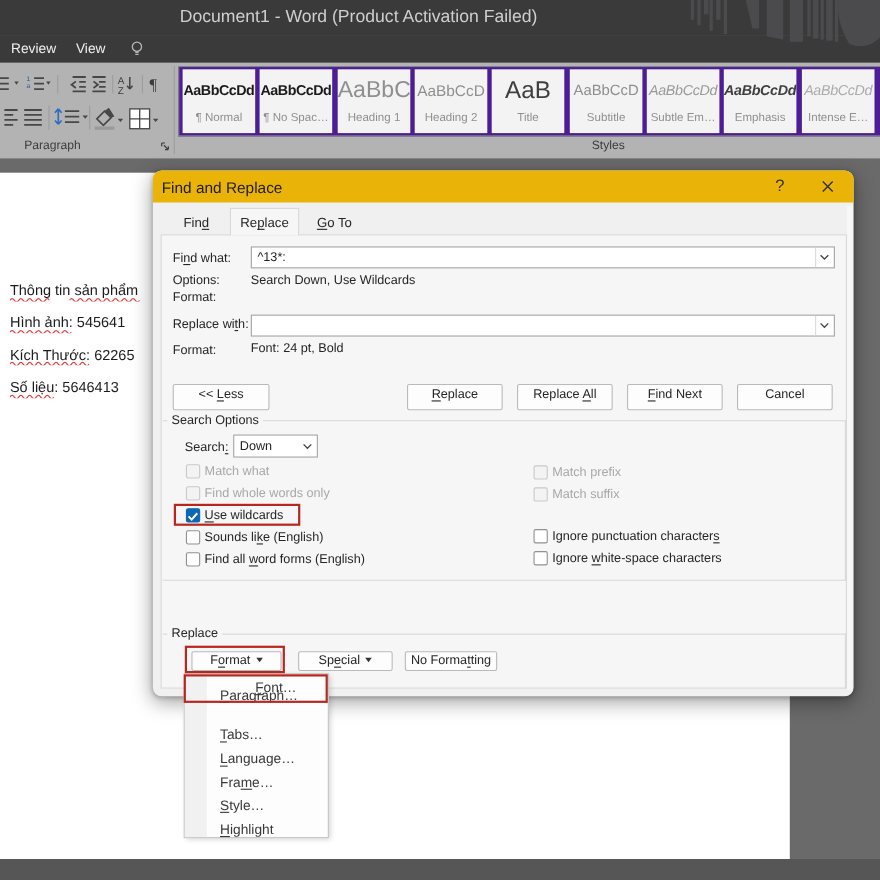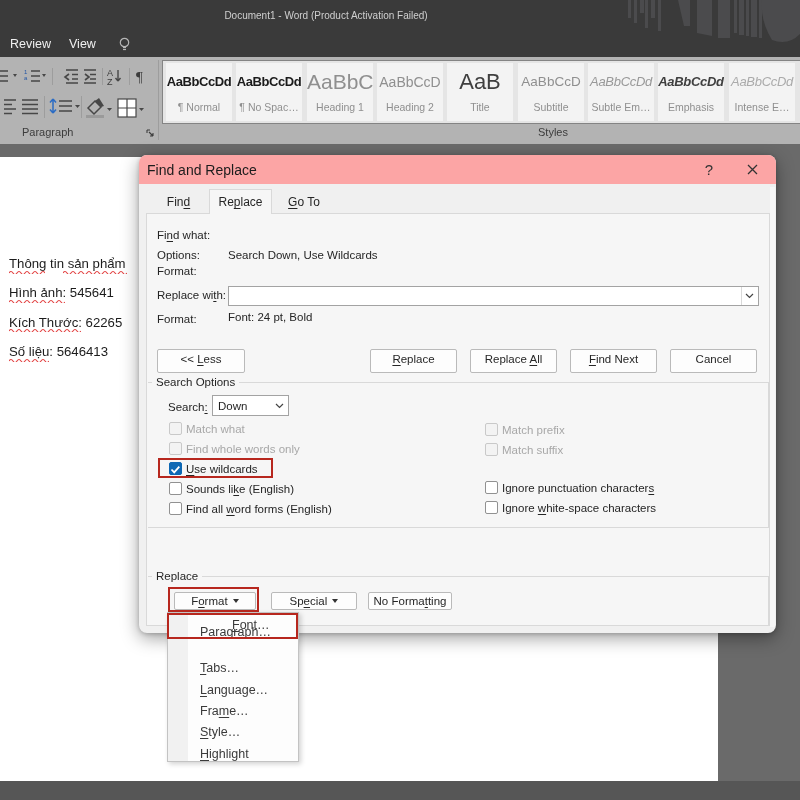--- a/index.html
+++ b/index.html
@@ -3,48 +3,48 @@
 <meta charset="utf-8">
 <style>
   * { margin:0; padding:0; box-sizing:border-box; }
   html,body { width:800px; height:800px; overflow:hidden; }
   body { font-family:"Liberation Sans", sans-serif; position:relative; background:#6a6a6a; }
   .abs { position:absolute; }
 
   
   #titlebar { position:absolute; left:0; top:0; width:800px; height:32px; background:#3a3a3a; }
   #wtitle { position:absolute; left:0; top:0; width:652px; height:32px; line-height:32px; text-align:center;
-            color:#cfcfcf; font-size:10px; }
+            color:#cfcfcf; font-size:16px; }
   
   #tabrow { position:absolute; left:0; top:32px; width:800px; height:25px; background:#3a3a3a; color:#f0f0f0; font-size:12.5px; }
   #tabrow .rtab { position:absolute; top:0; height:25px; line-height:24px; }
   #tellme { position:absolute; left:134px; top:0; height:25px; line-height:24px; color:#9f9f9f; }
 
   
   #ribbon { position:absolute; left:0; top:57px; width:800px; height:87px; background:#b3b3b3; }
   #ribbon .gsep { position:absolute; top:3px; width:1px; height:80px; background:#9d9d9d; }
   .grplabel { position:absolute; font-size:11px; color:#3c3c3c; }
   
-  #gallery { position:absolute; left:162px; top:3px; width:638px; height:64px; background:#e5e5e5; border:1px solid #848484; border-right:none; }
+  #gallery { position:absolute; left:162px; top:3px; width:638px; height:64px; background:#4c1d95; border:1px solid #848484; border-right:none; }
   .card { position:absolute; top:2px; width:66px; height:58px; background:#f3f3f3; text-align:center; overflow:hidden; }
   .card .samp { position:absolute; left:0; width:100%; top:8px; height:22px; line-height:22px; color:#1a1a1a; white-space:nowrap; }
   .card .name { position:absolute; left:0; width:100%; top:38px; font-size:10.5px; color:#8f8f8f; white-space:nowrap; }
 
   
   #page { position:absolute; left:0; top:157px; width:718px; height:624px; background:#ffffff; }
   .docline { position:absolute; left:9px; font-size:13.2px; color:#1c1c1c; white-space:nowrap; height:18px; line-height:18px; }
   .squig { position:absolute; height:4px; }
 
   
   #statusbar { position:absolute; left:0; top:781px; width:800px; height:19px; background:#565656; }
 
   
   #dialog { position:absolute; left:139px; top:155px; width:637px; height:478px; background:#f0f0f0;
             border-radius:8px; box-shadow:0 5px 18px rgba(0,0,0,0.38), 0 1px 4px rgba(0,0,0,0.2); }
-  #dtitle { position:absolute; left:0; top:0; width:637px; height:29px; background:#fca5a5; border-radius:8px 8px 0 0; }
+  #dtitle { position:absolute; left:0; top:0; width:637px; height:29px; background:#eab308; border-radius:8px 8px 0 0; }
   #dtitle .txt { position:absolute; left:8px; top:0; height:29px; line-height:30px; font-size:14px; color:#1c1c1c; }
   #dhelp { position:absolute; left:560px; top:0; width:20px; height:29px; line-height:30px; text-align:center; font-size:15px; color:#333; }
   #dclose { position:absolute; left:602px; top:0; width:22px; height:29px; line-height:29px; text-align:center; font-size:15px; color:#333; }
   .dtab { position:absolute; top:36px; height:22px; line-height:22px; text-align:center; font-size:12px; color:#262626; }
   .dtab.active { background:#f6f6f6; border:1px solid #d9d9d9; border-bottom:none; top:34px; height:25px; line-height:25px; z-index:3; }
   #tabpage { position:absolute; left:7px; top:58px; width:624px; height:413px; background:#f6f6f6; border:1px solid #d9d9d9; }
 
   .lbl { position:absolute; font-size:11.5px; color:#252525; height:16px; line-height:16px; white-space:nowrap; }
   .combo { position:absolute; background:#fff; border:1px solid #a3a3a3; }
   .combo .ctext { position:absolute; left:5px; top:0; height:100%; font-size:11.5px; color:#1f1f1f; line-height:19px; white-space:nowrap; }
@@ -241,20 +241,27 @@
   <div id="dhelp">?</div>
   <div id="dclose"><svg width="11" height="11" viewBox="0 0 11 11" style="margin-top:9px;">
         <path d="M1,1 L10,10 M10,1 L1,10" stroke="#333" stroke-width="1.3"></path>
       </svg></div>
   <div class="dtab" style="left:9px;width:61px;">Fin<u>d</u></div>
   <div class="dtab active" style="left:70px;width:63px;">Re<u>p</u>lace</div>
   <div class="dtab" style="left:133px;width:64px;"><u>G</u>o To</div>
   <div class="abs" style="left:631px;top:32px;width:5px;height:440px;background:#f7f7f7;"></div>
   <div id="tabpage">
     <div class="lbl" style="left:10px;top:13px;">Fi<u>n</u>d what:</div>
+    <div class="combo" style="left:81px;top:10px;width:531px;height:20px;">
+      <div class="ctext">^13*:</div>
+      <div class="carr"></div>
+      <svg width="9" height="6" viewBox="0 0 9 6">
+          <path d="M1,1 L4.5,4.5 L8,1" stroke="#444" stroke-width="1.2" fill="none"></path>
+        </svg>
+    </div>
     <div class="lbl" style="left:10px;top:33px;">Options:</div>
     <div class="lbl" style="left:81px;top:33px;">Search Down, Use Wildcards</div>
     <div class="lbl" style="left:10px;top:49px;">Format:</div>
     <div class="lbl" style="left:10px;top:73px;">Replace wi<u>t</u>h:</div>
     <div class="combo" style="left:81px;top:72px;width:531px;height:20px;">
       <div class="carr"></div>
       <svg width="9" height="6" viewBox="0 0 9 6">
           <path d="M1,1 L4.5,4.5 L8,1" stroke="#444" stroke-width="1.2" fill="none"></path>
         </svg>
     </div>

